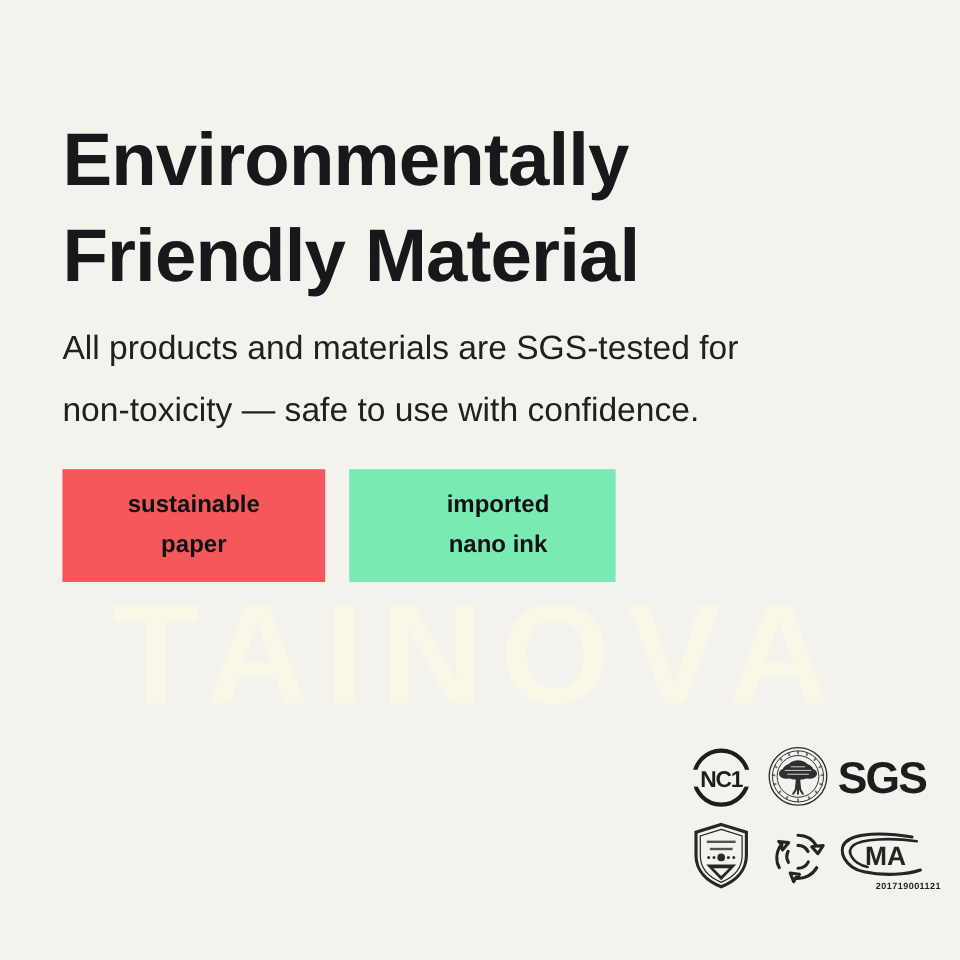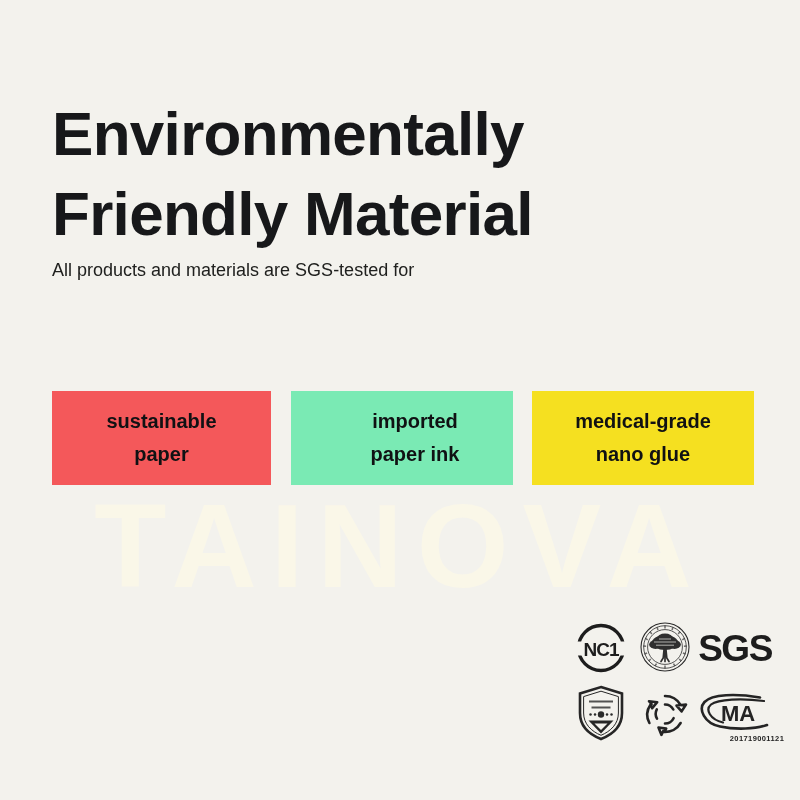--- a/index.html
+++ b/index.html
@@ -57,21 +57,21 @@
   #headline .hl-line { display: block; }
 
   
   #subtitle {
     position: absolute;
     left: 52px;
     top: 236px;
     width: 640px;
     font-family: "Liberation Sans", sans-serif;
     font-weight: 400;
-    font-size: 18px;
+    font-size: 28px;
     line-height: 1.85;
     color: #20211f;
     z-index: 2;
   }
   #subtitle .sub-line { display: block; }
 
   
   #chips {
     position: absolute;
     left: 52px;
@@ -161,38 +161,35 @@
 
   <div id="watermark" style="color: rgb(250, 247, 232);">TAINOVA</div>
 
   <h1 id="headline" style="color: rgb(23, 24, 26);">
     <span class="hl-line">Environmentally</span>
     <span class="hl-line">Friendly Material</span>
   </h1>
 
   <p id="subtitle" style="color: rgb(32, 33, 31);">
     <span class="sub-line">All products and materials are SGS-tested for</span>
+    <span class="sub-line">non-toxicity — safe to use with confidence.</span>
   </p>
 
   <div id="chips">
 
     <div class="chip" id="chip-0" style="background: rgb(244, 88, 90); color: rgb(16, 17, 19);">
       <span class="chip-line">sustainable</span>
       <span class="chip-line">paper</span>
     </div>
 
     <div class="chip" id="chip-1" style="background: rgb(122, 234, 180); color: rgb(16, 17, 19); padding-left: 26px;">
       <span class="chip-line">imported</span>
-      <span class="chip-line">paper ink</span>
+      <span class="chip-line">nano ink</span>
     </div>
 
-    <div class="chip" id="chip-2" style="background: rgb(245, 224, 32); color: rgb(16, 17, 19);">
-      <span class="chip-line">medical-grade</span>
-      <span class="chip-line">nano glue</span>
-    </div>
 
   </div>
 
   <div id="certs">
 
     <div class="cert-row" id="cert-row-0">
 
       <div class="cert" id="cert-nc1">
         <svg viewBox="0 0 58 52" width="58" height="52" aria-hidden="true">
           <circle cx="29" cy="26" r="22.5" fill="none" stroke="#1d1d1d" stroke-width="3.4"></circle>

